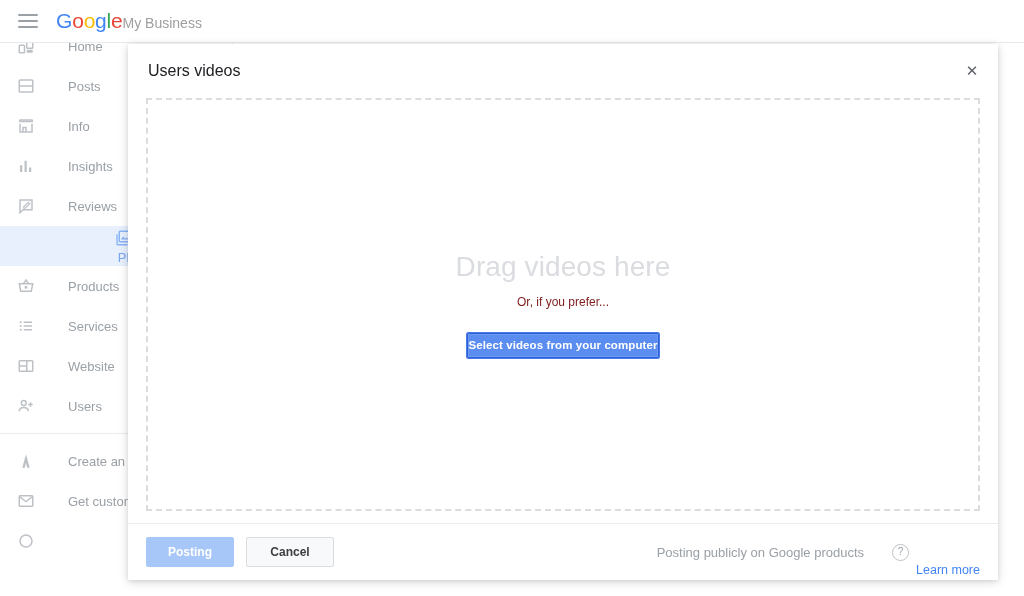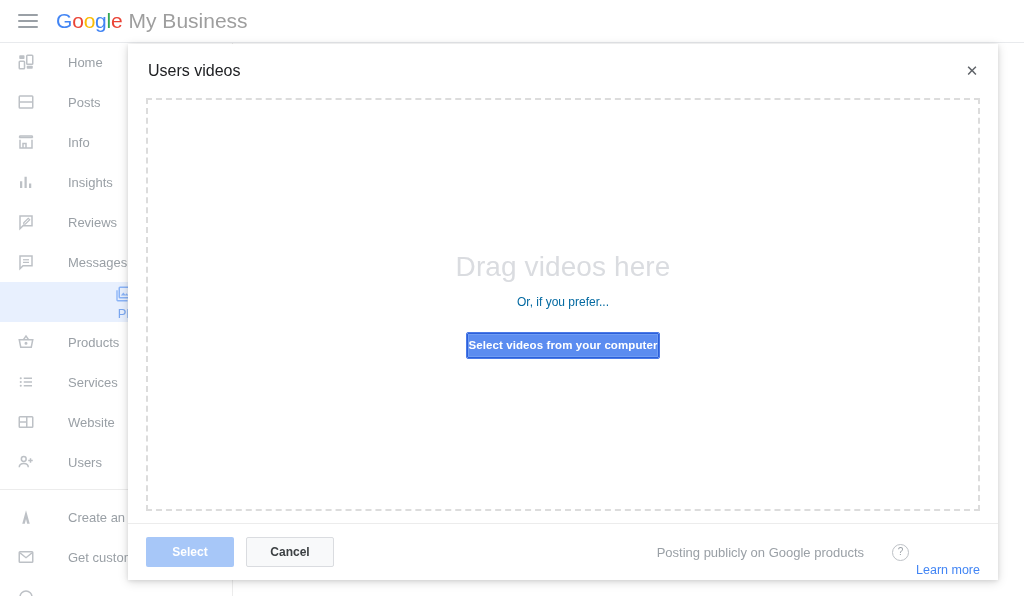--- a/index.html
+++ b/index.html
@@ -65,29 +65,28 @@
     letter-spacing: -0.2px;
   }
   .brand .g-logo .l1 { color: #4285f4; }
   .brand .g-logo .l2 { color: #ea4335; }
   .brand .g-logo .l3 { color: #fbbc05; }
   .brand .g-logo .l4 { color: #4285f4; }
   .brand .g-logo .l5 { color: #34a853; }
   .brand .g-logo .l6 { color: #ea4335; }
   .brand .suffix {
     color: #9e9e9e;
-    font-size: 21px;
-    margin-left: 6px;
+    font-size: 14px;
     font-weight: 400;
   }
 
   
   .sidebar {
     position: absolute;
-    top: 42px;
+    top: 26px;
     left: 0;
     width: 232px;
     height: 554px;
     background: #ffffff;
     border-right: 1px solid #ececec;
     z-index: 1;
     overflow: hidden;
   }
   .nav-item {
     height: 40px;
@@ -182,21 +181,21 @@
   }
   .dz-title {
     font-size: 28px;
     color: #dadce0;
     font-weight: 400;
     letter-spacing: 0.1px;
   }
   .dz-sub {
     margin-top: 12px;
     font-size: 12px;
-    color: #0369a1;
+    color: #7f1d1d;
   }
   .dz-button {
     margin-top: 24px;
     background: #5b8cf0;
     color: #ffffff;
     font-size: 11.5px;
     font-weight: bold;
     padding: 5px 0 6px;
     border: 1px solid #2b5fd9;
     outline: 1px solid #4a7ae8;
@@ -334,30 +333,20 @@
     <div class="nav-item">
       <span class="ico">
         <svg width="18" height="18" viewBox="0 0 24 24" fill="none" stroke="currentColor" stroke-width="2">
             <path d="M4 4h16v13H8l-4 4V4z"></path>
             <path d="M9 13l6-6 2 2-6 6H9v-2z" stroke-width="1.6"></path>
           </svg>
       </span>
       <span class="lbl">Reviews</span>
     </div>
 
-    <div class="nav-item">
-      <span class="ico">
-        <svg width="18" height="18" viewBox="0 0 24 24" fill="none" stroke="currentColor" stroke-width="2">
-            <path d="M4 4h16v13H8l-4 4V4z"></path>
-            <line x1="8" y1="9" x2="16" y2="9" stroke-width="1.6"></line>
-            <line x1="8" y1="12.5" x2="16" y2="12.5" stroke-width="1.6"></line>
-          </svg>
-      </span>
-      <span class="lbl">Messages</span>
-    </div>
 
     <div class="nav-item active">
       <span class="ico">
         <svg width="18" height="18" viewBox="0 0 24 24" fill="none" stroke="currentColor" stroke-width="2">
             <rect x="7" y="3" width="14" height="14" rx="1"></rect>
             <path d="M4 7v13a1 1 0 001 1h13" stroke-width="1.8"></path>
             <path d="M9 14l3.5-4 2.5 3 2-2 2 3H9z" fill="currentColor" stroke="none"></path>
           </svg>
       </span>
       <span class="lbl">Photos</span>
@@ -450,21 +439,21 @@
 
     <div class="dialog-body">
       <div class="dropzone">
         <div class="dz-title">Drag videos here</div>
         <div class="dz-sub">Or, if you prefer...</div>
         <div class="dz-button">Select videos from your computer</div>
       </div>
     </div>
 
     <div class="dialog-footer">
-      <div class="btn btn-primary">Select</div>
+      <div class="btn btn-primary">Posting</div>
       <div class="btn btn-secondary">Cancel</div>
       <div class="footer-right">
         <div class="footer-note">Posting publicly on Google products</div>
         <div class="help-icon">?</div>
         <div class="learn-more">Learn more</div>
       </div>
     </div>
   </div>
 
 </div>

